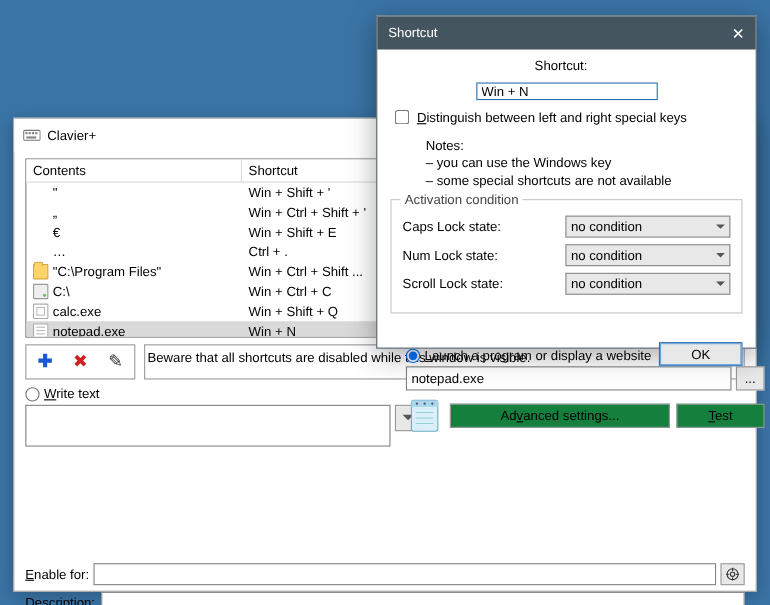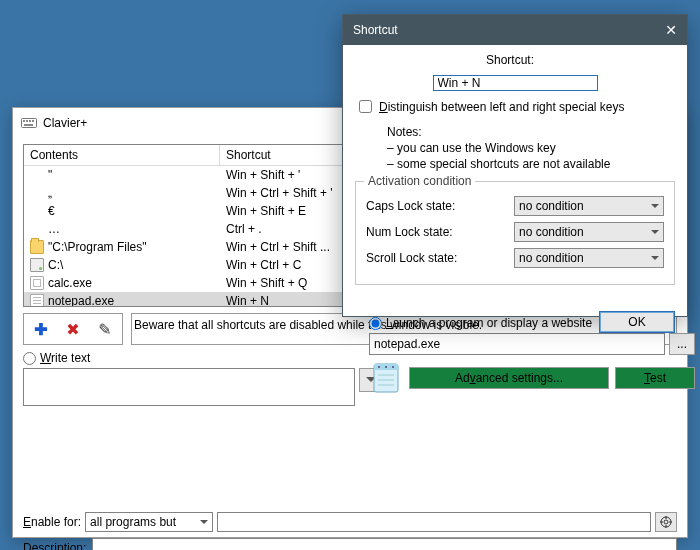--- a/index.html
+++ b/index.html
@@ -246,24 +246,20 @@
         </span>
         <button class="wide-btn adv-advanced"><span>Ad</span><span class="underline-key">v</span><span>anced settings...</span></button>
         <button class="wide-btn adv-test"><span class="underline-key">T</span><span>est</span></button>
       </div>
     </div>
 
     <div style="height:84px"></div>
 
     <div class="enable-row">
       <span class="label-cell"><span class="underline-key">E</span><span>nable for:</span></span>
-      <div class="combo small">
-          <span>all programs but</span>
-          <span class="caret"></span>
-        </div>
       <input class="enable-input" style="">
       <div class="target-btn">
         <svg viewBox="0 0 12 12">
             <circle cx="6" cy="6" r="5" fill="none" stroke="#333"></circle>
             <circle cx="6" cy="6" r="2" fill="none" stroke="#333"></circle>
             <line x1="6" y1="0" x2="6" y2="3" stroke="#333"></line>
             <line x1="6" y1="9" x2="6" y2="12" stroke="#333"></line>
             <line x1="0" y1="6" x2="3" y2="6" stroke="#333"></line>
             <line x1="9" y1="6" x2="12" y2="6" stroke="#333"></line>
           </svg>

